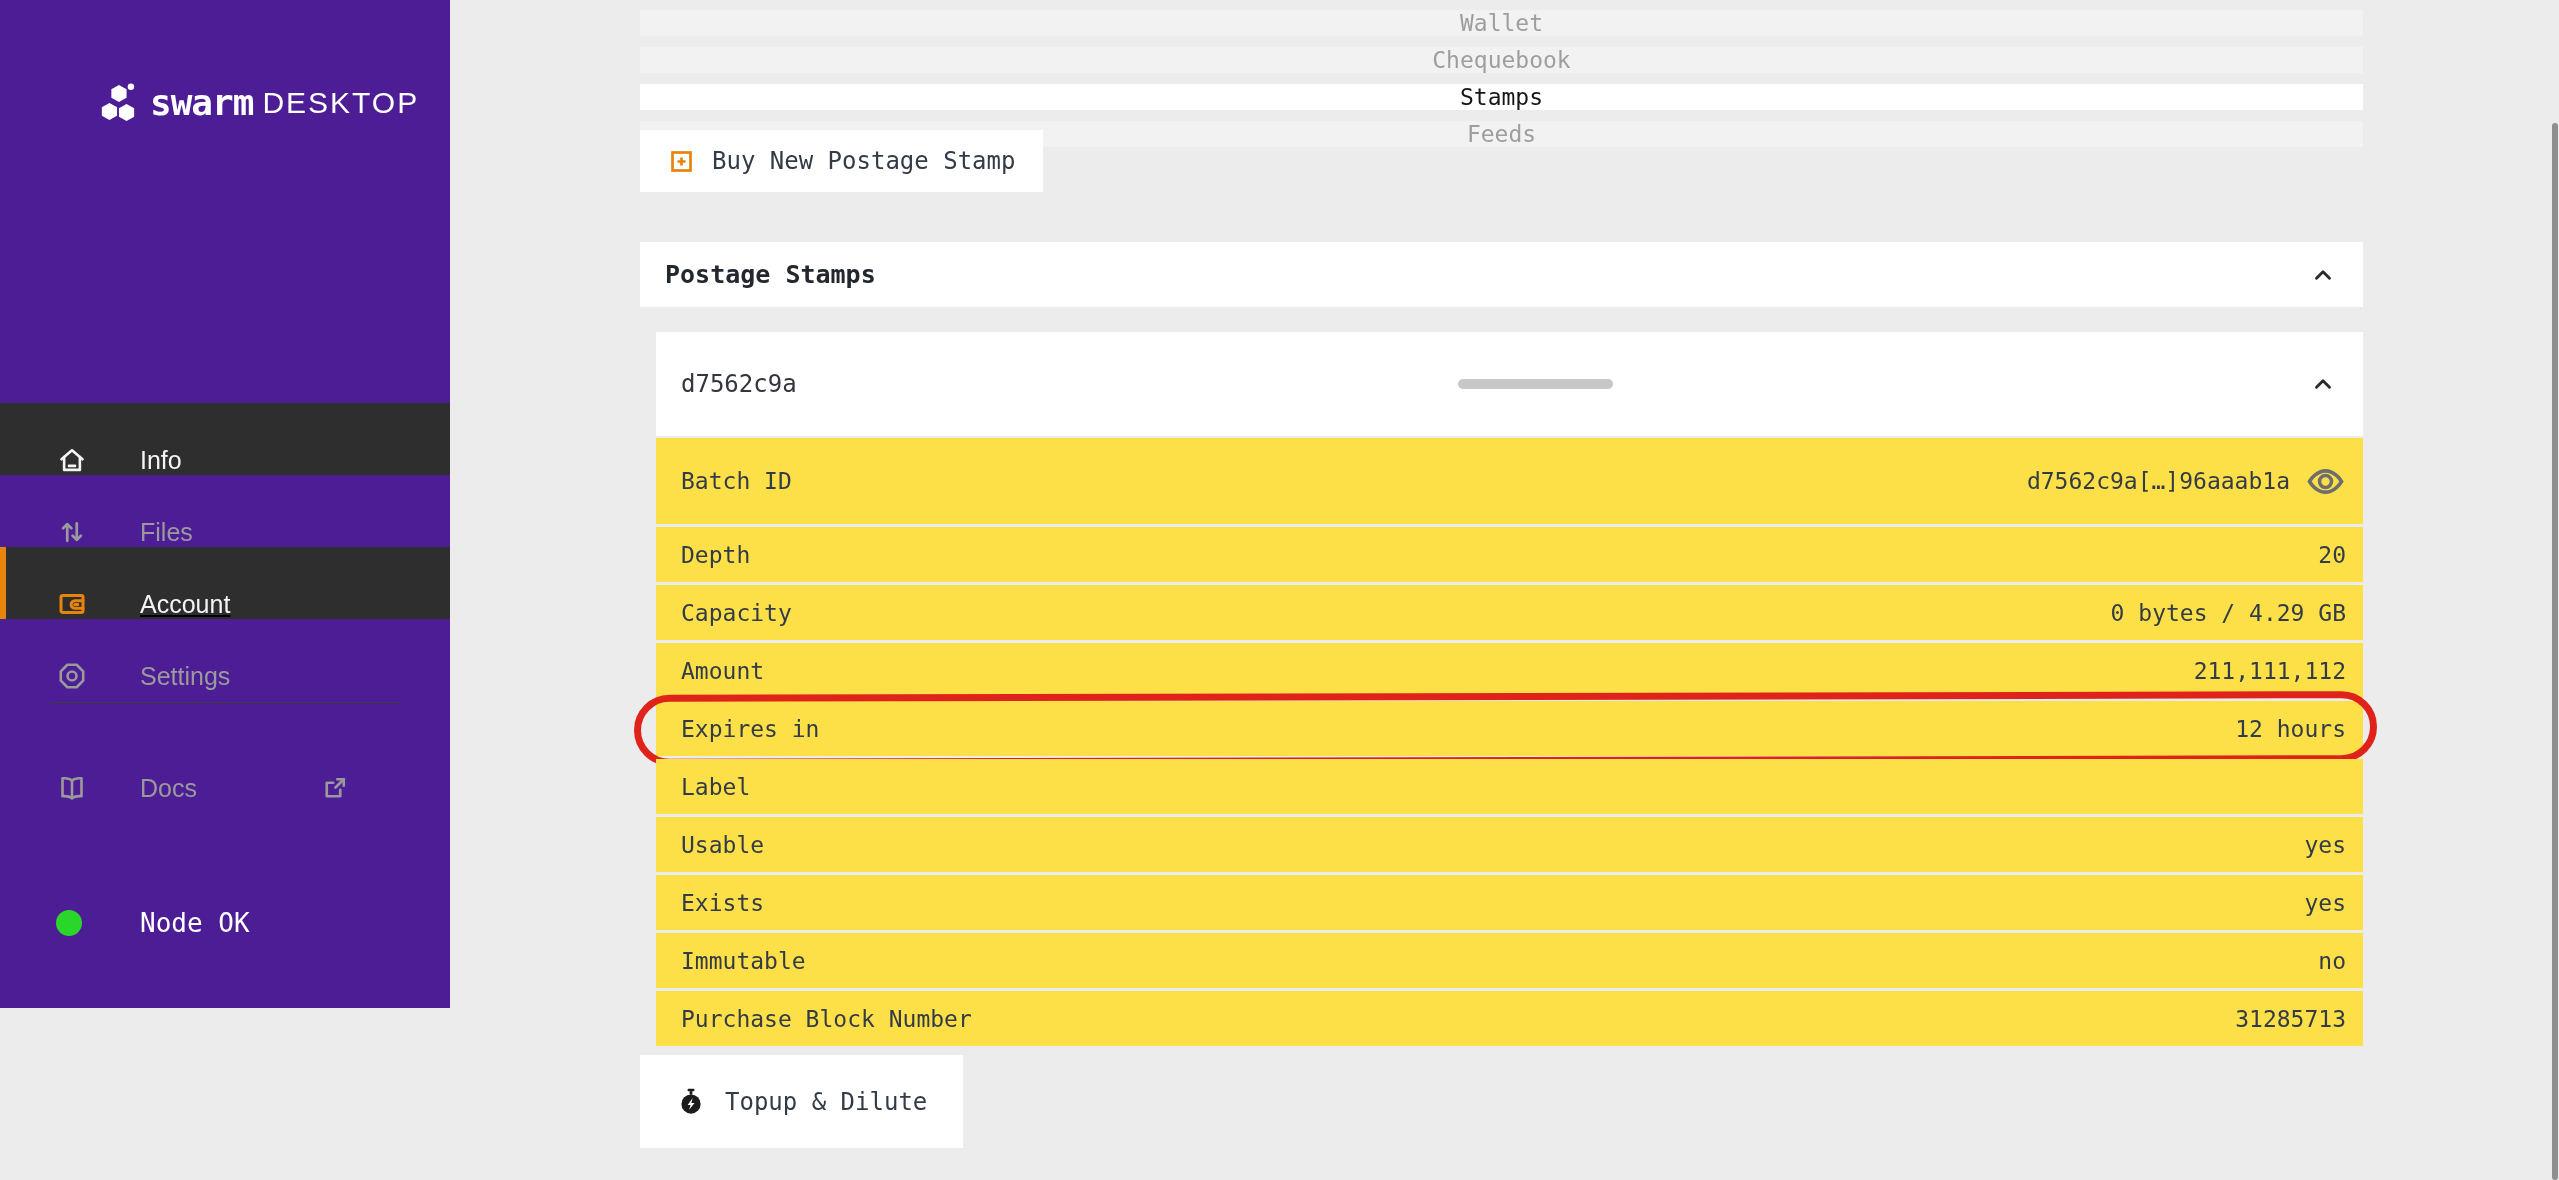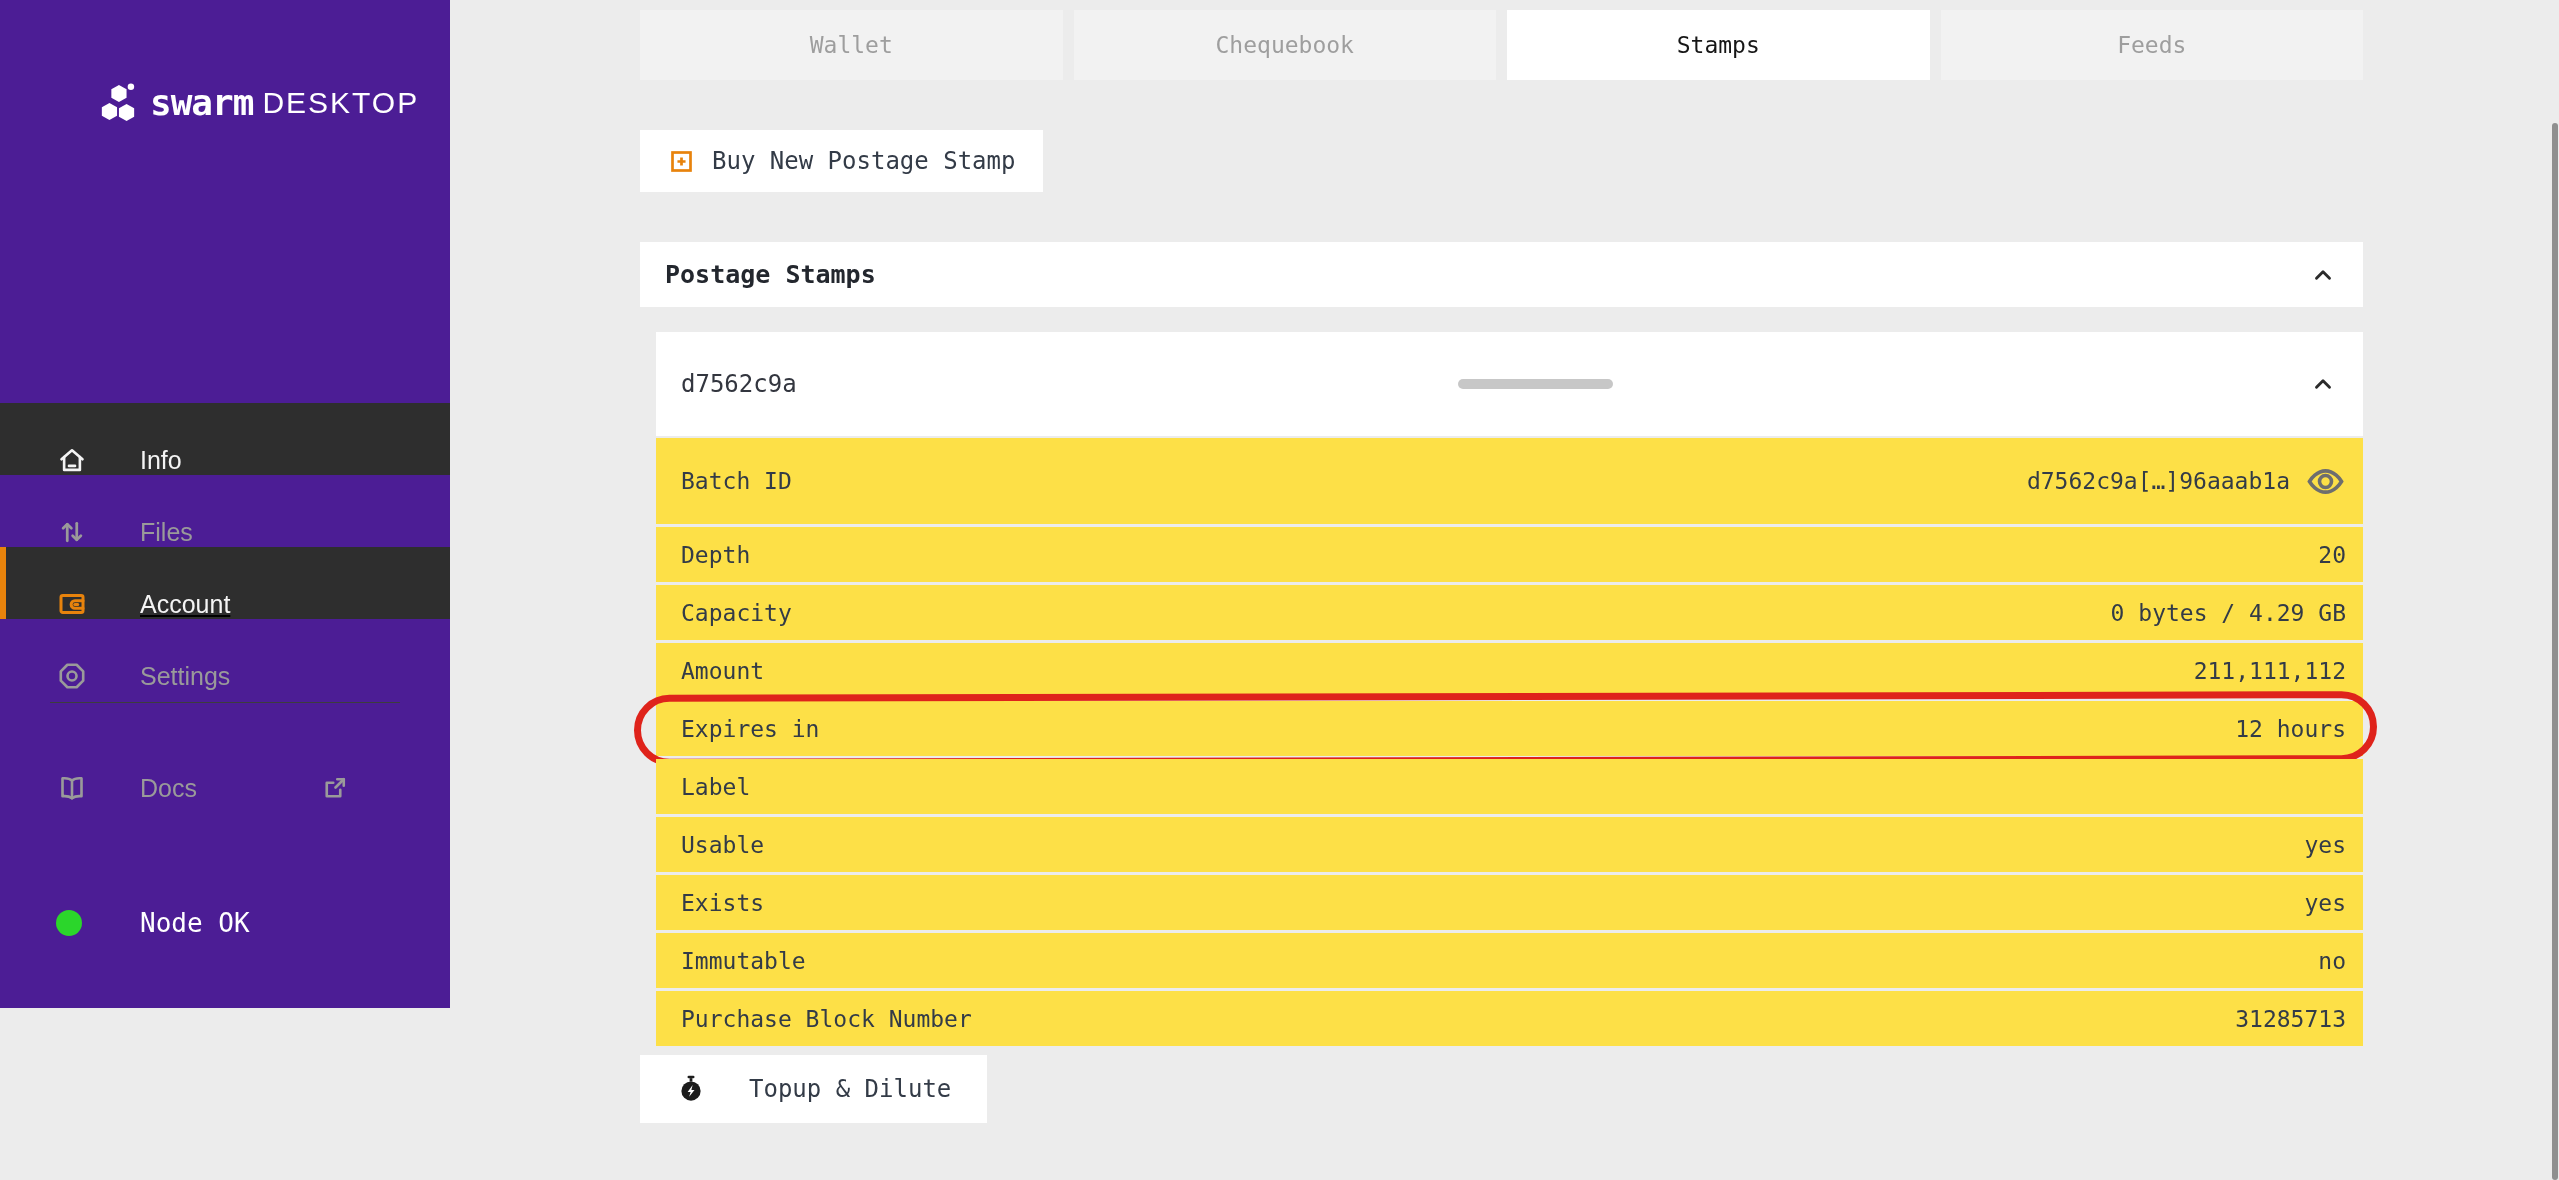--- a/index.html
+++ b/index.html
@@ -40,36 +40,36 @@
   .nav-item .ext { margin-left:auto; margin-right:100px; width:30px; height:30px; }
   .nav-divider { height:1px; background:#3D3D3D; margin:11px 50px 28px 50px; }
   .node-status { position:absolute; left:56px; bottom:70px; display:flex; align-items:center; }
   .node-dot { width:26px; height:26px; border-radius:50%; background:#2BD62B; }
   .node-label { margin-left:58px; color:#ffffff; font-size:26px; }
 
   
   .main { flex:1; position:relative; }
   .content { position:absolute; left:190px; top:10px; width:1723px; }
 
-  .tabs { display:flex; gap:11px; height:70px; }
+  .tabs { display:flex; gap:11px; height:70px;flex-direction:column; }
   .tab {
     flex:1; background:#F2F2F2; color:#9E9E9E; font-size:23px;
     display:flex; align-items:center; justify-content:center; cursor:pointer;
   }
   .tab.active { background:#FFFFFF; color:#161616; }
 
   .buy-row { margin-top:50px; }
   .btn {
     background:#FFFFFF; border:none; cursor:pointer;
     display:inline-flex; align-items:center;
     color:#333B47; font-size:24px;
   }
   .btn-buy { height:62px; padding:0 28px; }
   .btn-buy .b-icon { width:27px; height:27px; margin-right:17px; display:flex; }
-  .btn-topup { height:68px; padding:8px 36px; margin-top:6px;gap:24px; }
+  .btn-topup { height:93px; padding:8px 36px; margin-top:6px; }
   .btn-topup .b-icon { width:30px; height:30px; margin-right:19px; display:flex; }
 
   .section-header {
     margin-top:50px; height:65px; background:#fff;
     display:flex; align-items:center; padding:0 25px;
   }
   .section-title { font-size:25px; font-weight:bold; color:#23272E; }
   .chev-btn {
     margin-left:auto; background:none; border:none; cursor:pointer;
     width:30px; height:30px; display:flex; align-items:center; justify-content:center;

